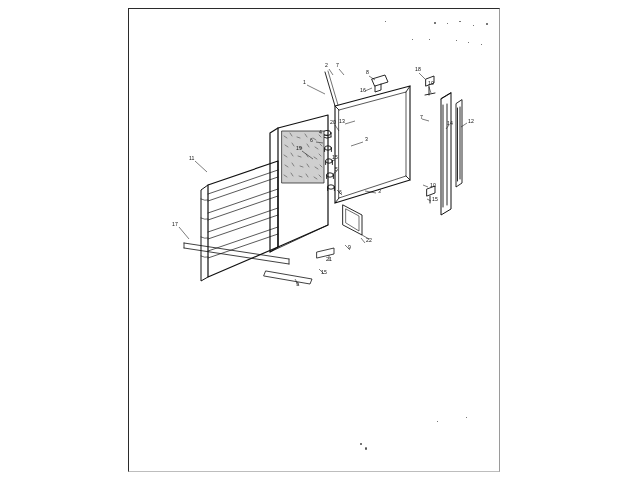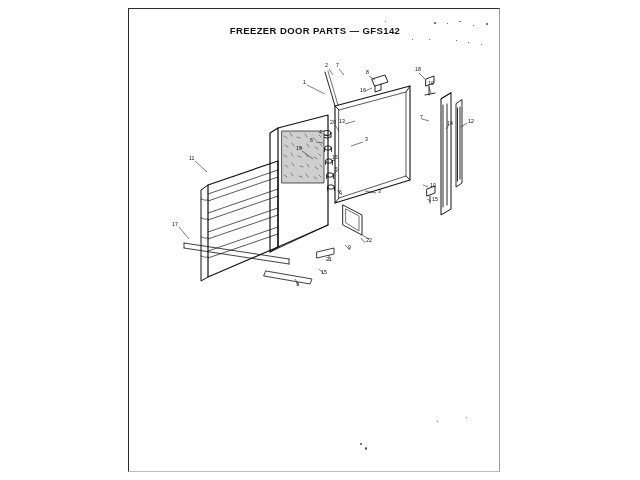--- a/index.html
+++ b/index.html
@@ -88,21 +88,20 @@
 </head>
 <body>
 
 <div id="page">
 
   <div class="gutter-left"></div>
   <div class="gutter-right"></div>
 
   <div class="sheet">
 
-    <div class="title">FREEZER DOOR PARTS — GFS142</div>
 
     <div class="speck" style="left:305px;top:13px;width:2px;height:2px;"></div>
     <div class="speck" style="left:318px;top:14px;width:1px;height:1px;"></div>
     <div class="speck" style="left:330px;top:12px;width:2px;height:1px;"></div>
     <div class="speck" style="left:344px;top:16px;width:1px;height:1px;"></div>
     <div class="speck" style="left:357px;top:14px;width:2px;height:2px;"></div>
     <div class="speck" style="left:352px;top:35px;width:1px;height:1px;"></div>
     <div class="speck" style="left:339px;top:33px;width:1px;height:1px;"></div>
     <div class="speck" style="left:327px;top:31px;width:1px;height:1px;"></div>
     <div class="speck" style="left:300px;top:30px;width:1px;height:1px;"></div>

